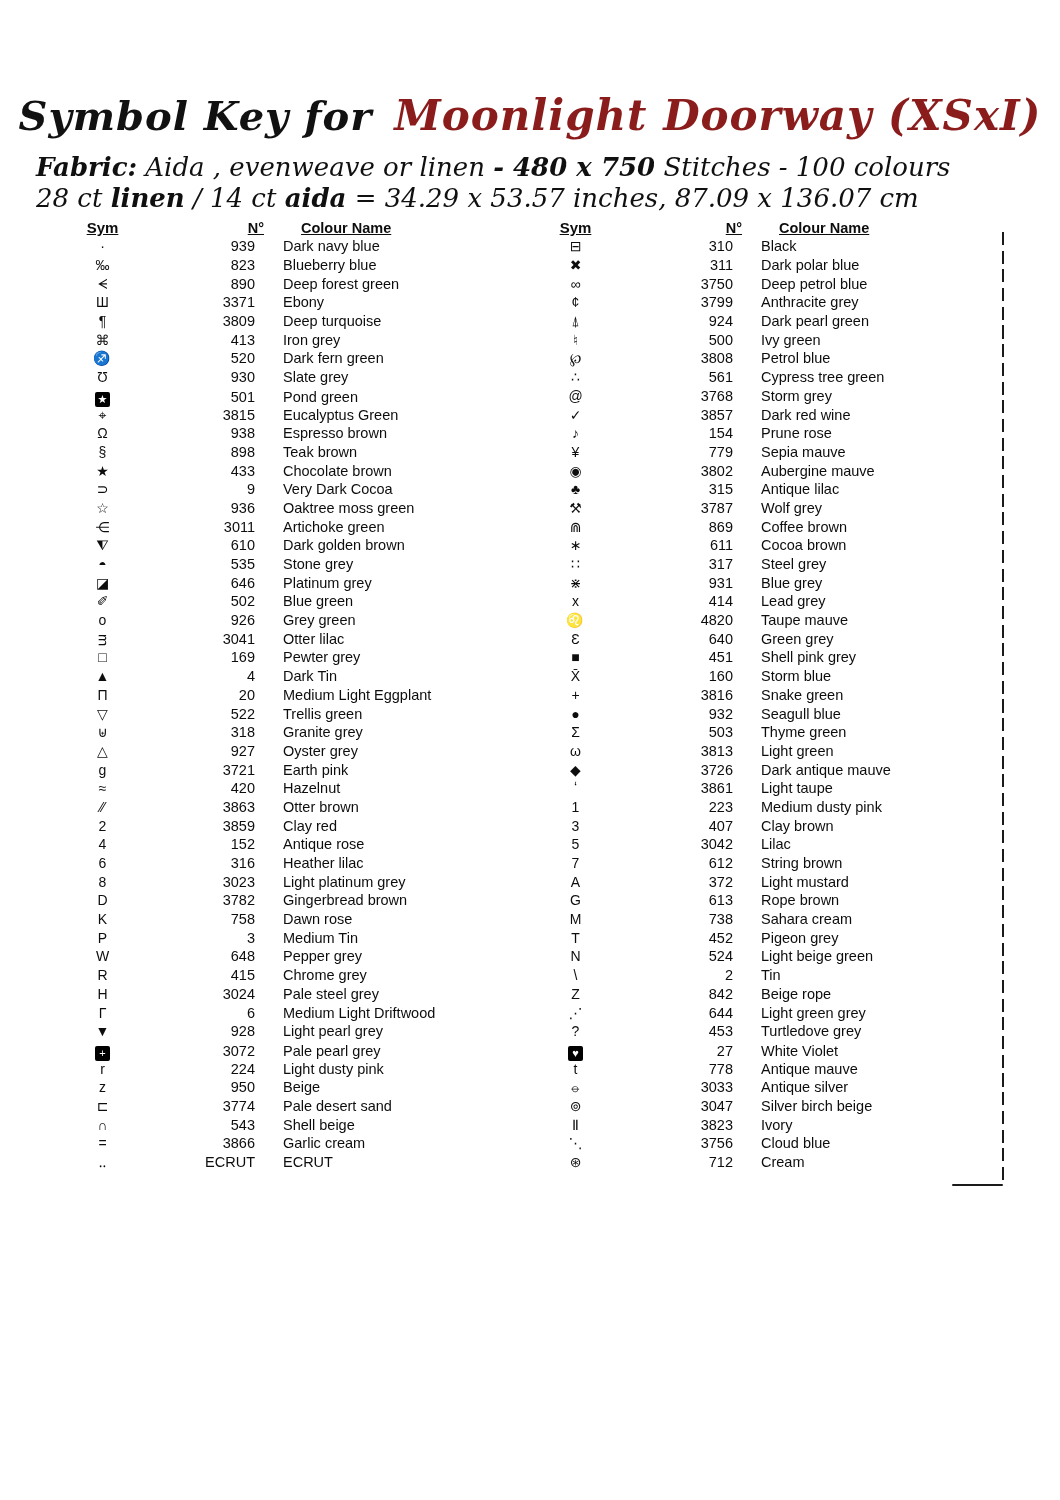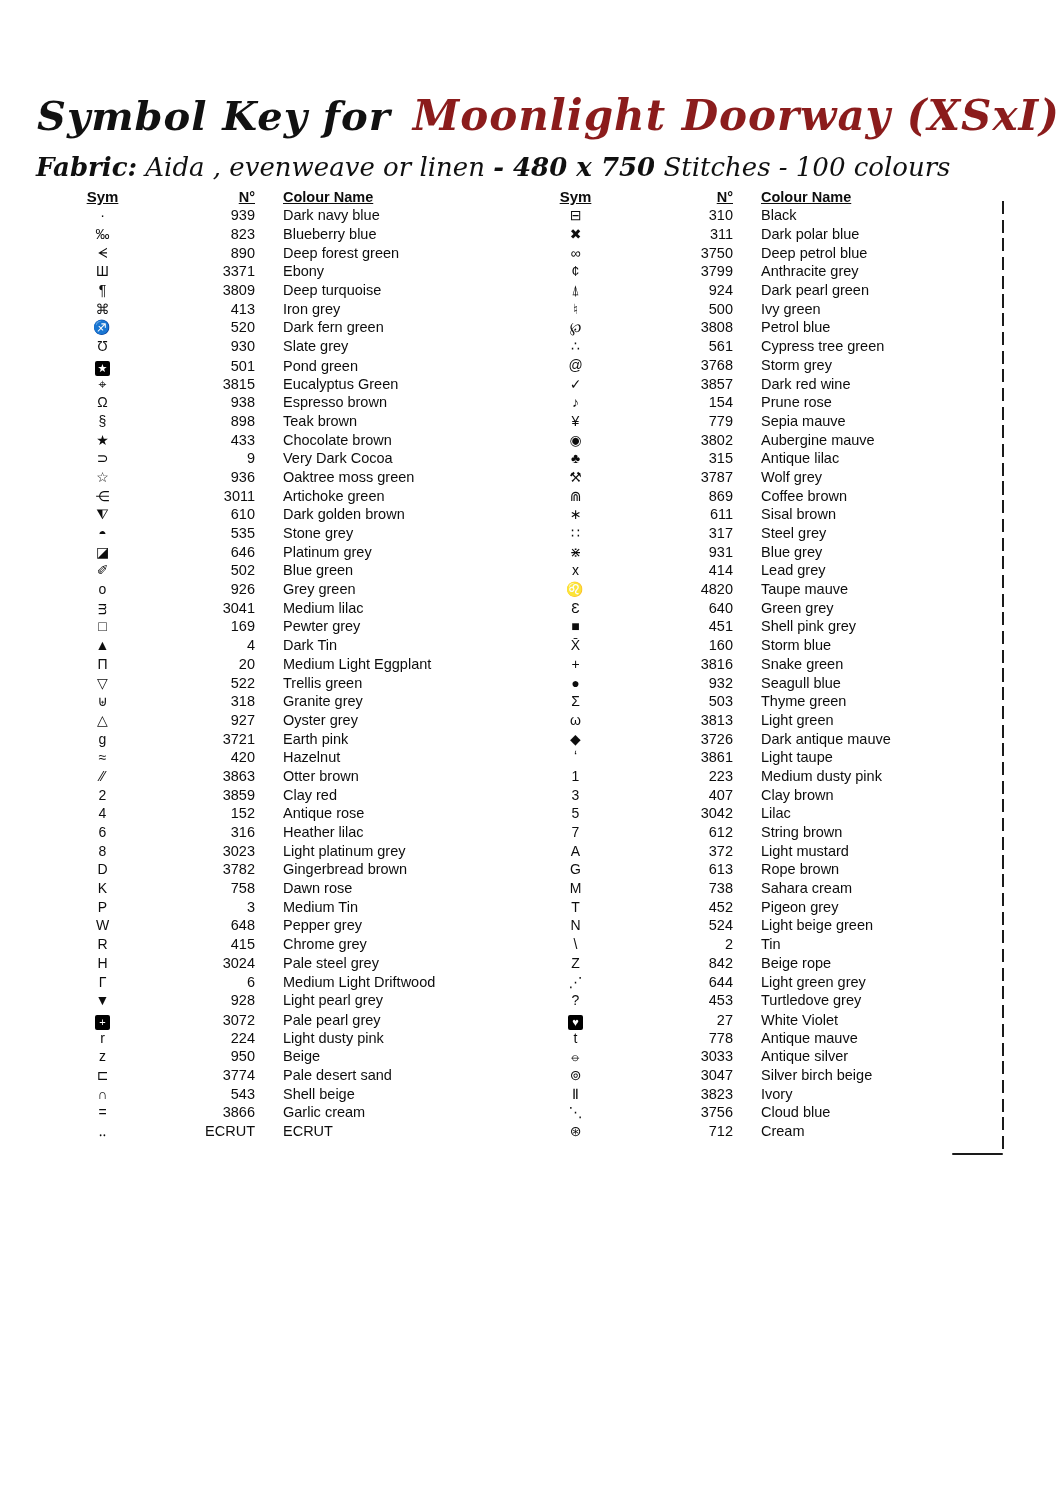--- a/index.html
+++ b/index.html
@@ -1,41 +1,41 @@
 <!DOCTYPE html>
 <html style="--accent: #8b1c1c;"><head>
 <meta charset="utf-8">
 <style>
   html,body{margin:0;padding:0;}
   body{
     width:1060px;height:1500px;background:#ffffff;color:#0d0d0d;
     font-family:"Liberation Sans",sans-serif;position:relative;overflow:hidden;
   }
   .title{
-    margin:0;padding-top:90px;text-align:right;
+    margin:0;padding-top:90px;text-align:center;
     font-family:"DejaVu Serif",serif;font-style:italic;font-weight:bold;
     font-size:40px;line-height:52px;letter-spacing:1px;white-space:nowrap;
   }
   .title .t-prefix{color:#111111;margin-right:22px;}
   .title .t-name{color:var(--accent,#8b1c1c);font-size:42px;}
   .fabric{
     margin:10px 0 0 36px;
     font-family:"DejaVu Serif",serif;font-style:italic;
     font-size:26px;line-height:31px;color:#101010;
   }
   .fabric .fline{white-space:nowrap;}
   .fabric b{font-weight:bold;font-style:italic;}
   .key-table{position:relative;margin-top:4px;height:1000px;}
   .half{position:absolute;top:0;}
   .half.left{left:65px;width:465px;}
   .half.right{left:538px;width:462px;}
   .hrow,.row{display:grid;align-items:center;}
   .half.left  .hrow,.half.left  .row{grid-template-columns:75px 115px 1fr;}
   .half.right .hrow,.half.right .row{grid-template-columns:75px 120px 1fr;}
-  .hrow{height:19px;}
+  .hrow{height:19px;gap:9px;}
   .row{height:18.7px;}
   .h{font-weight:bold;text-decoration:underline;font-size:15px;}
   .cell-sym{text-align:center;}
   .cell-num{text-align:right;font-size:14.5px;}
   .cell-name{padding-left:28px;text-align:left;font-size:14.5px;white-space:nowrap;}
   .glyph{font-size:14px;line-height:1;display:inline-block;}
   .glyph.inv{
     width:15px;height:15px;line-height:15px;background:#000;color:#fff;
     font-size:11px;text-align:center;border-radius:2px;vertical-align:-2px;
   }
@@ -47,20 +47,21 @@
 </style>
 </head>
 <body>
 
 <h1 class="title">
   <span class="t-prefix">Symbol Key for</span><span class="t-name">Moonlight Doorway (XSxI)</span>
 </h1>
 
 <div class="fabric" id="fabric">
     <div class="fline"><b>Fabric:</b><span>  Aida , evenweave or  linen </span><b>- 480 x 750</b><span> Stitches - 100 colours</span></div>
+    <div class="fline"><span>28 ct </span><b>linen</b><span> / 14 ct </span><b>aida</b><span> = 34.29 x 53.57 inches, 87.09 x 136.07 cm</span></div>
   </div>
 
 <div class="key-table">
   <section class="half left">
     <div class="hrow">
       <span class="h cell-sym">Sym</span>
       <span class="h cell-num">N°</span>
       <span class="h cell-name">Colour Name</span>
     </div>
     <div class="rows" id="rows-left">
@@ -186,21 +187,21 @@
 
   <div class="row">
     <span class="cell-sym"><span class="glyph">o</span></span>
     <span class="cell-num">926</span>
     <span class="cell-name">Grey green</span>
   </div>
 
   <div class="row">
     <span class="cell-sym"><span class="glyph">ᴟ</span></span>
     <span class="cell-num">3041</span>
-    <span class="cell-name">Medium lilac</span>
+    <span class="cell-name">Otter lilac</span>
   </div>
 
   <div class="row">
     <span class="cell-sym"><span class="glyph">□</span></span>
     <span class="cell-num">169</span>
     <span class="cell-name">Pewter grey</span>
   </div>
 
   <div class="row">
     <span class="cell-sym"><span class="glyph">▲</span></span>
@@ -465,21 +466,21 @@
 
   <div class="row">
     <span class="cell-sym"><span class="glyph">⋒</span></span>
     <span class="cell-num">869</span>
     <span class="cell-name">Coffee brown</span>
   </div>
 
   <div class="row">
     <span class="cell-sym"><span class="glyph">∗</span></span>
     <span class="cell-num">611</span>
-    <span class="cell-name">Sisal brown</span>
+    <span class="cell-name">Cocoa brown</span>
   </div>
 
   <div class="row">
     <span class="cell-sym"><span class="glyph">∷</span></span>
     <span class="cell-num">317</span>
     <span class="cell-name">Steel grey</span>
   </div>
 
   <div class="row">
     <span class="cell-sym"><span class="glyph">⋇</span></span>

